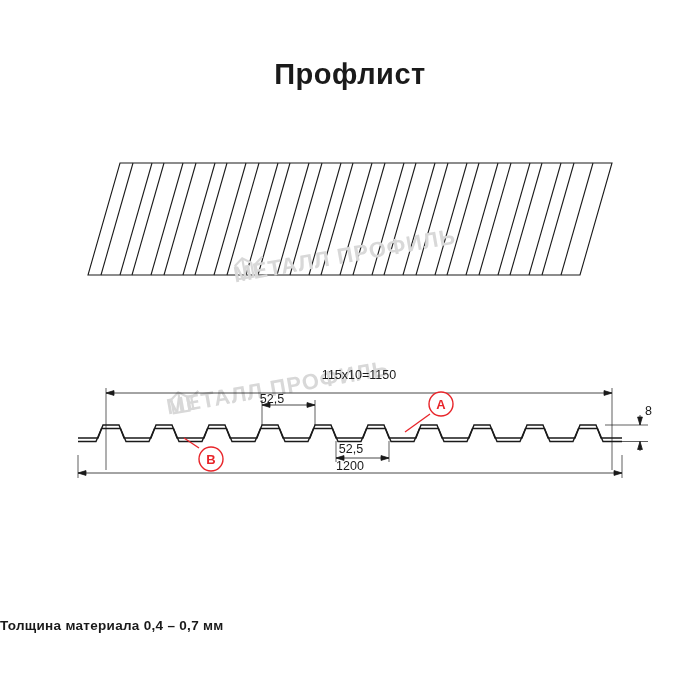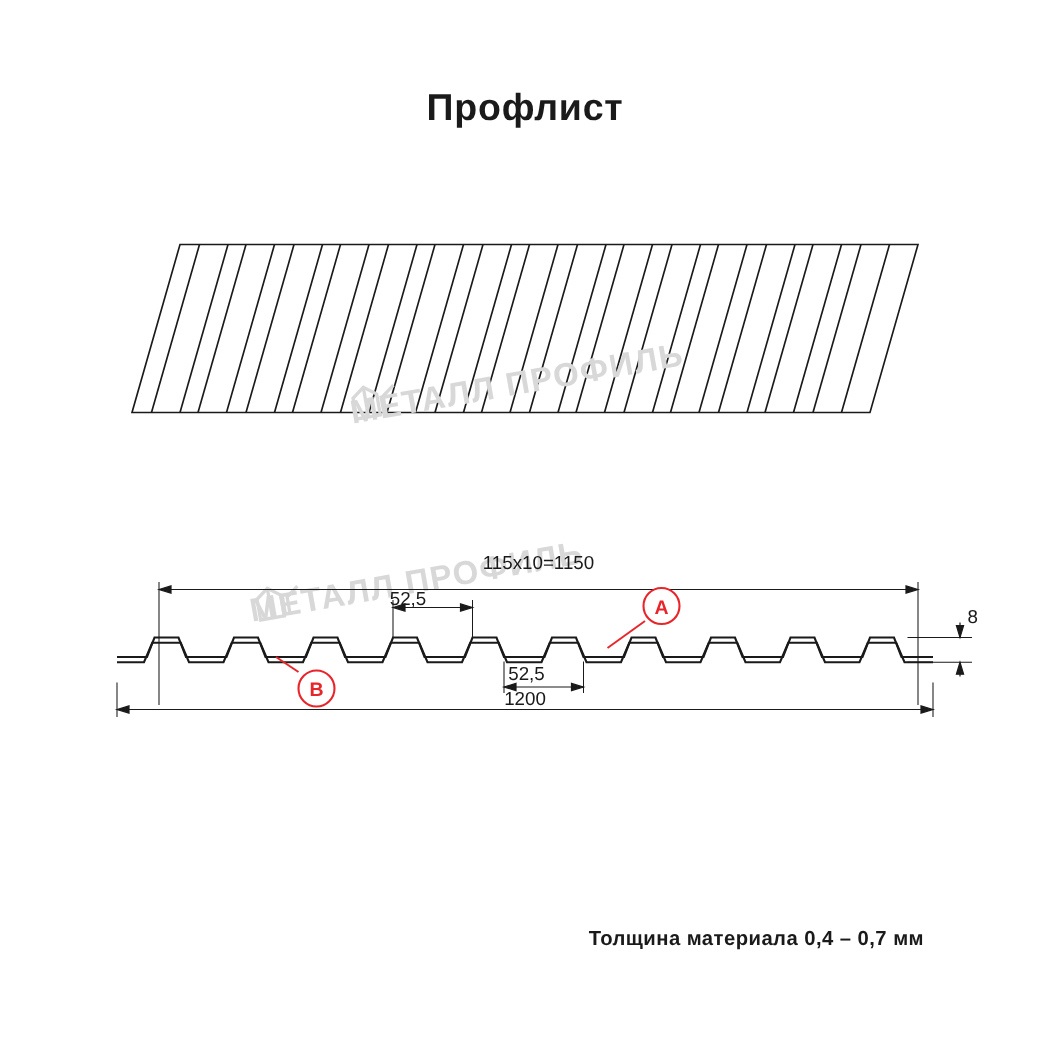--- a/index.html
+++ b/index.html
@@ -19,41 +19,41 @@
     position: relative;
     width: 700px;
     height: 700px;
   }
   .title {
     position: absolute;
     top: 58px;
     left: 0;
     width: 700px;
     text-align: center;
-    font-size: 25px;
+    font-size: 29px;
     font-weight: bold;
     letter-spacing: 0.5px;
     color: #1a1a1a;
   }
   .subtitle {
     position: absolute;
     top: 100px;
     left: 0;
     width: 700px;
     text-align: center;
     font-size: 14px;
     font-weight: bold;
     color: #1a1a1a;
   }
   .footer-note {
     position: absolute;
     top: 618px;
     left: 0;
     width: 616px;
-    text-align: right;
+    text-align: left;
     font-size: 13.5px;
     font-weight: bold;
     color: #1a1a1a;
     letter-spacing: 0.3px;
   }
   .svg-layer {
     position: absolute;
     top: 0;
     left: 0;
   }

